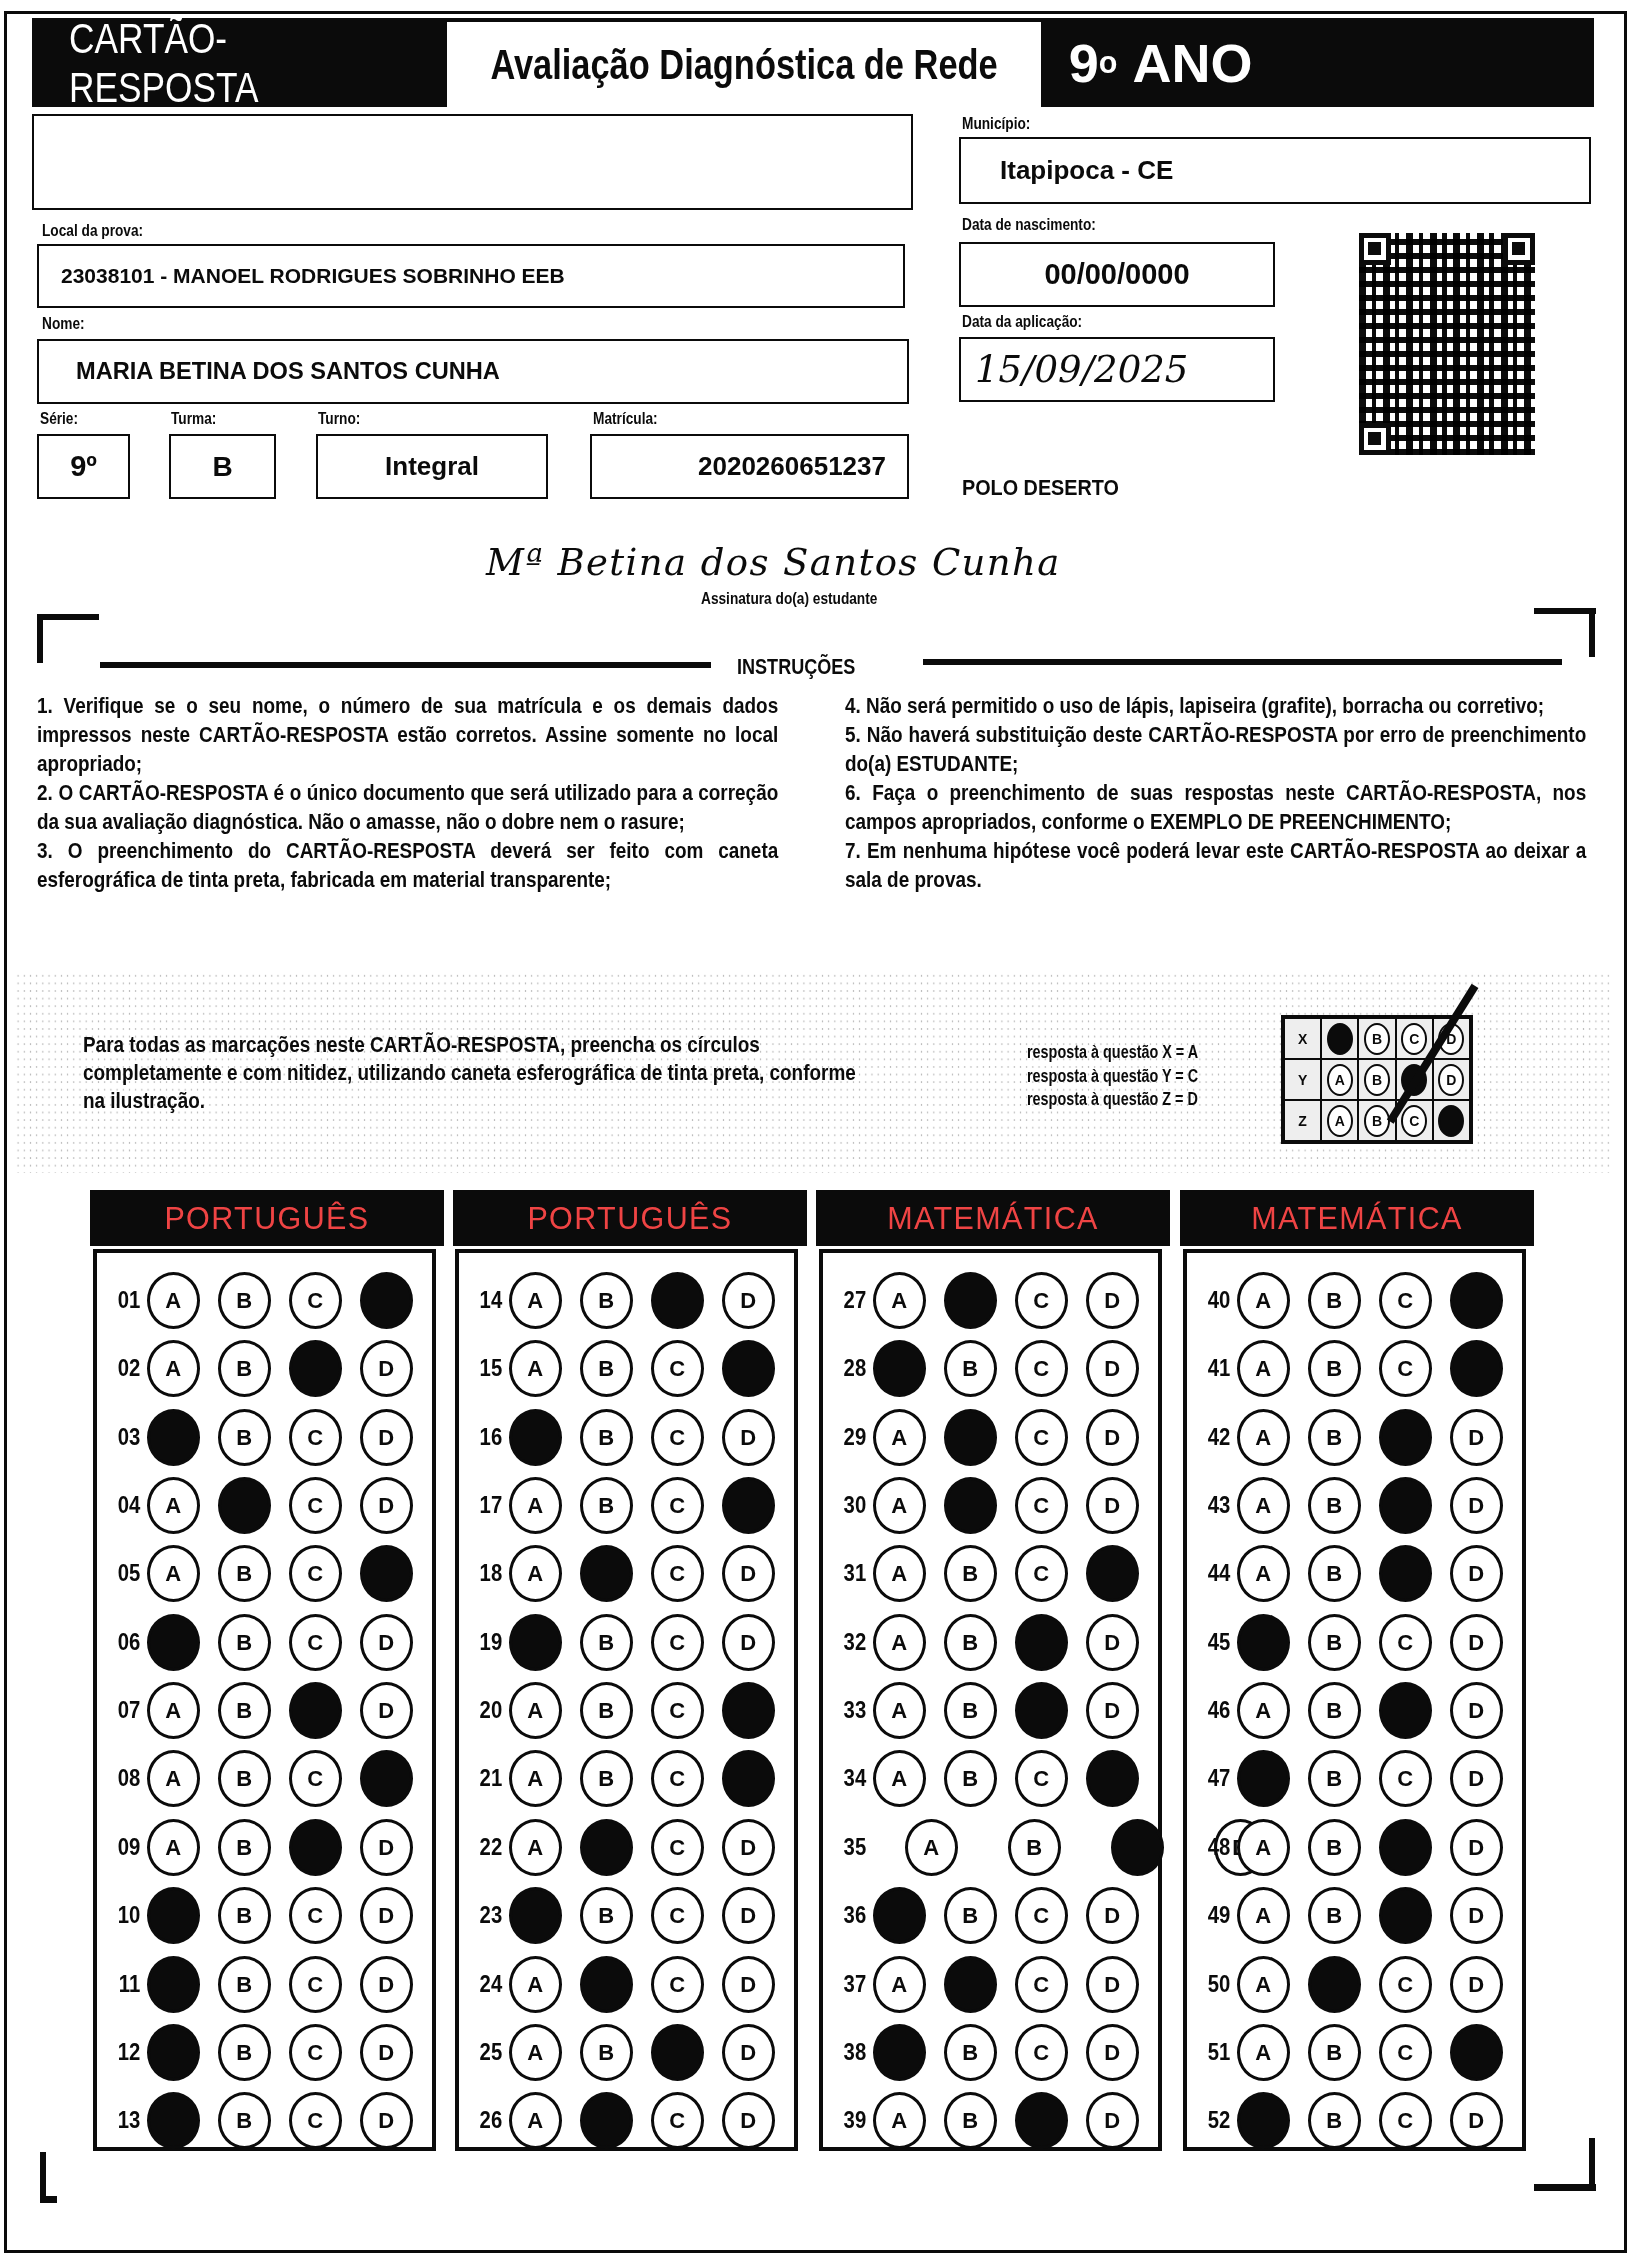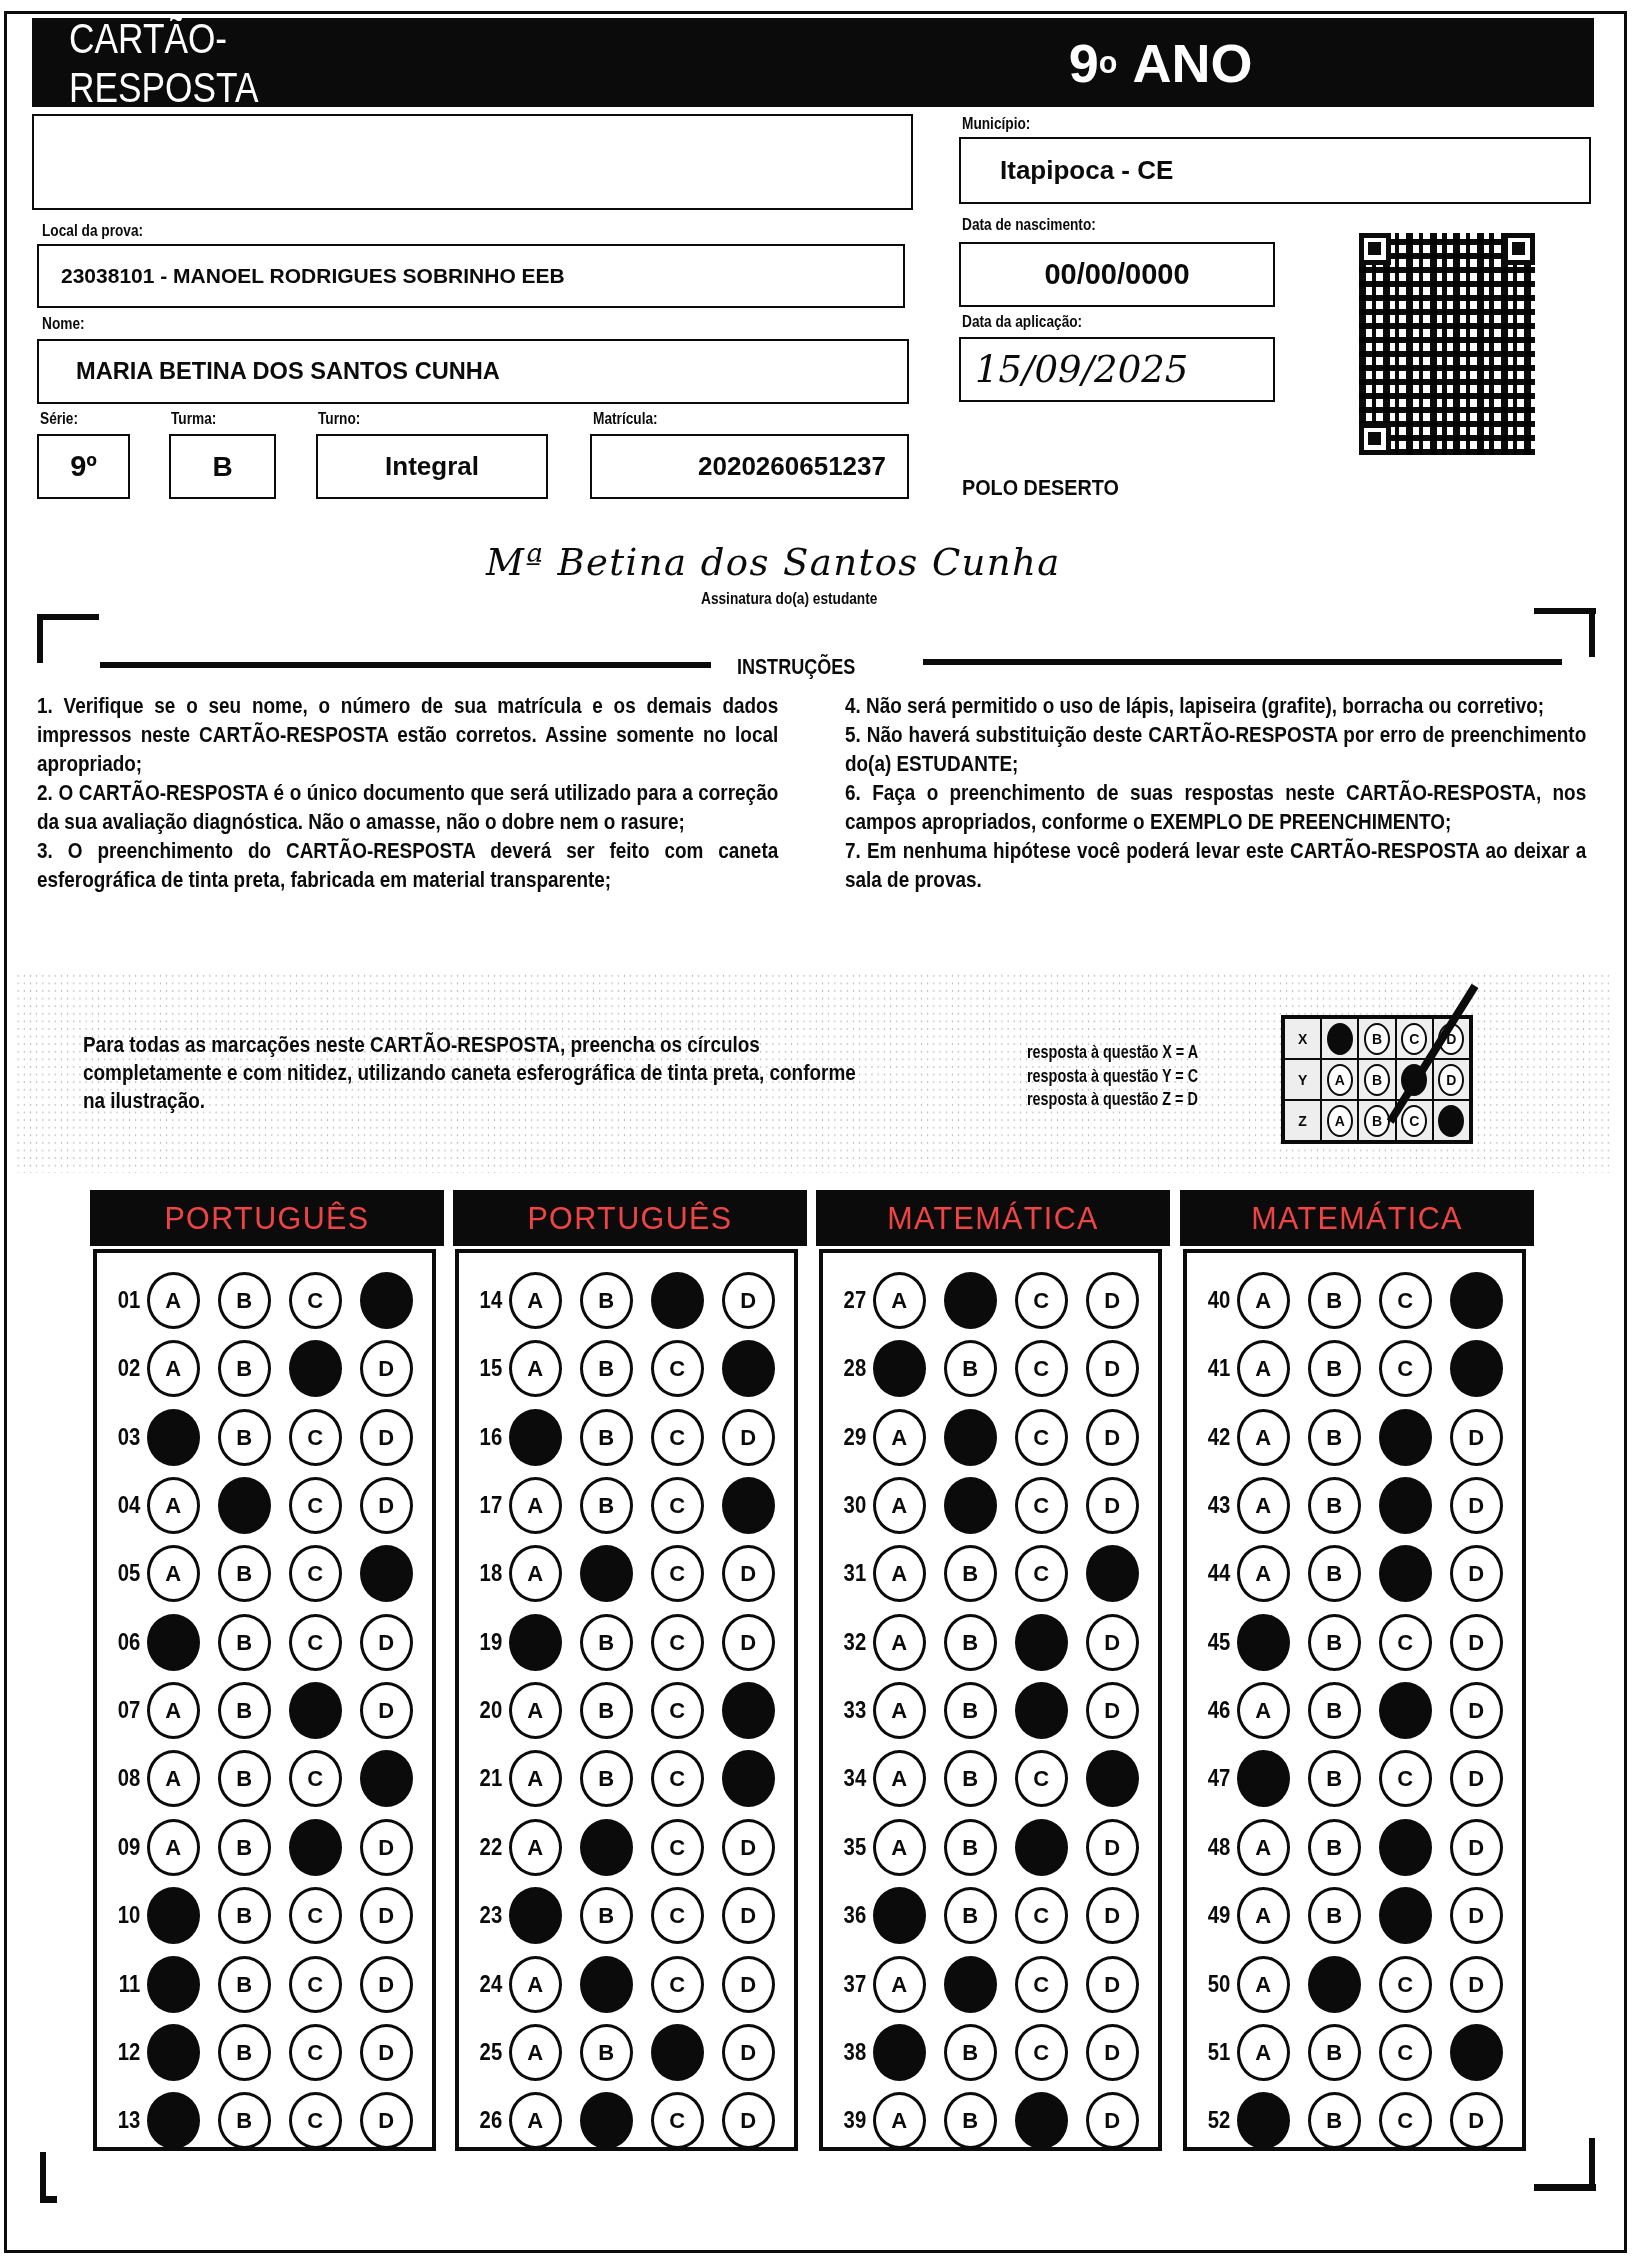--- a/index.html
+++ b/index.html
@@ -62,20 +62,23 @@
   .bub { width: 53px; height: 57px; margin-right: 18px; border: 3.5px solid #0b0b0b; border-radius: 50%; display: flex; align-items: center; justify-content: center; font-size: 22px; font-weight: bold; background: #fff; }
   .bub.filled { background: #0b0b0b; color: transparent; border-color: #0b0b0b; }
 </style>
 </head>
 <body>
 
 <div class="sheet"></div>
 
 <div class="hdr">
   <div class="hdr-left">CARTÃO-RESPOSTA</div>
+  <div class="hdr-mid">
+      <span>Avaliação Diagnóstica de Rede</span>
+    </div>
   <div class="hdr-right">
     <span>9</span><span class="sup">o</span>&nbsp;<span>ANO</span>
   </div>
 </div>
 
 <div class="aplic">
 </div>
 
 <div class="lbl" style="left:962px;top:114px">Município:</div>
 <div class="field" style="left:959px;top:137px;width:632px;height:67px;padding-left:39px;font-size:26px">
@@ -444,21 +447,21 @@
         <span class="bub filled">C</span>
         <span class="bub">D</span>
       </div>
       <div class="qrow" style="top: 492px; left: 5.6px;">
         <span class="qnum">34</span>
         <span class="bub">A</span>
         <span class="bub">B</span>
         <span class="bub">C</span>
         <span class="bub filled">D</span>
       </div>
-      <div class="qrow" style="top: 561px; left: 5.6px;">
+      <div class="qrow" style="top: 561px; left: 5.6px; gap: 32px;">
         <span class="qnum">35</span>
         <span class="bub">A</span>
         <span class="bub">B</span>
         <span class="bub filled">C</span>
         <span class="bub">D</span>
       </div>
       <div class="qrow" style="top: 629px; left: 5.6px;">
         <span class="qnum">36</span>
         <span class="bub filled">A</span>
         <span class="bub">B</span>

